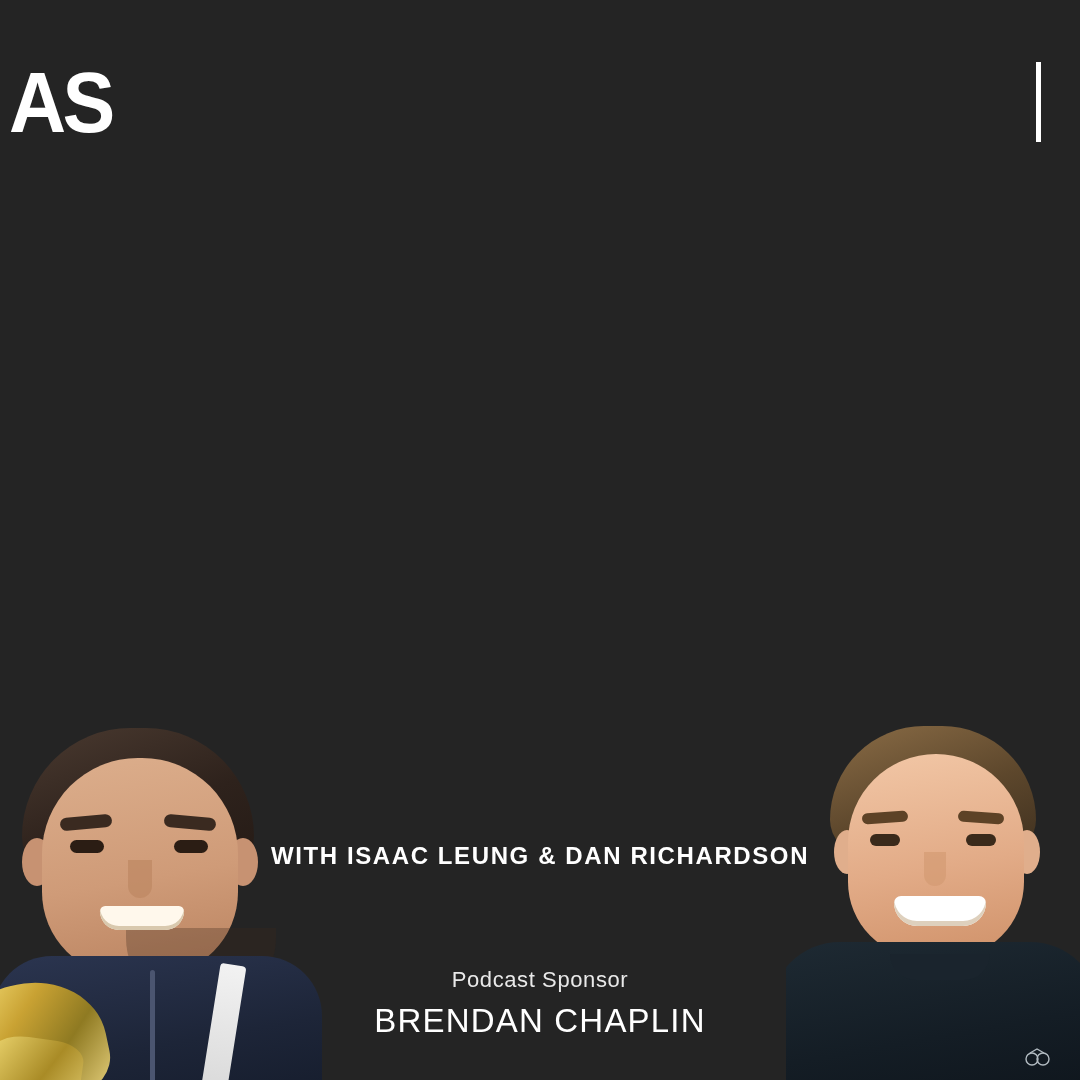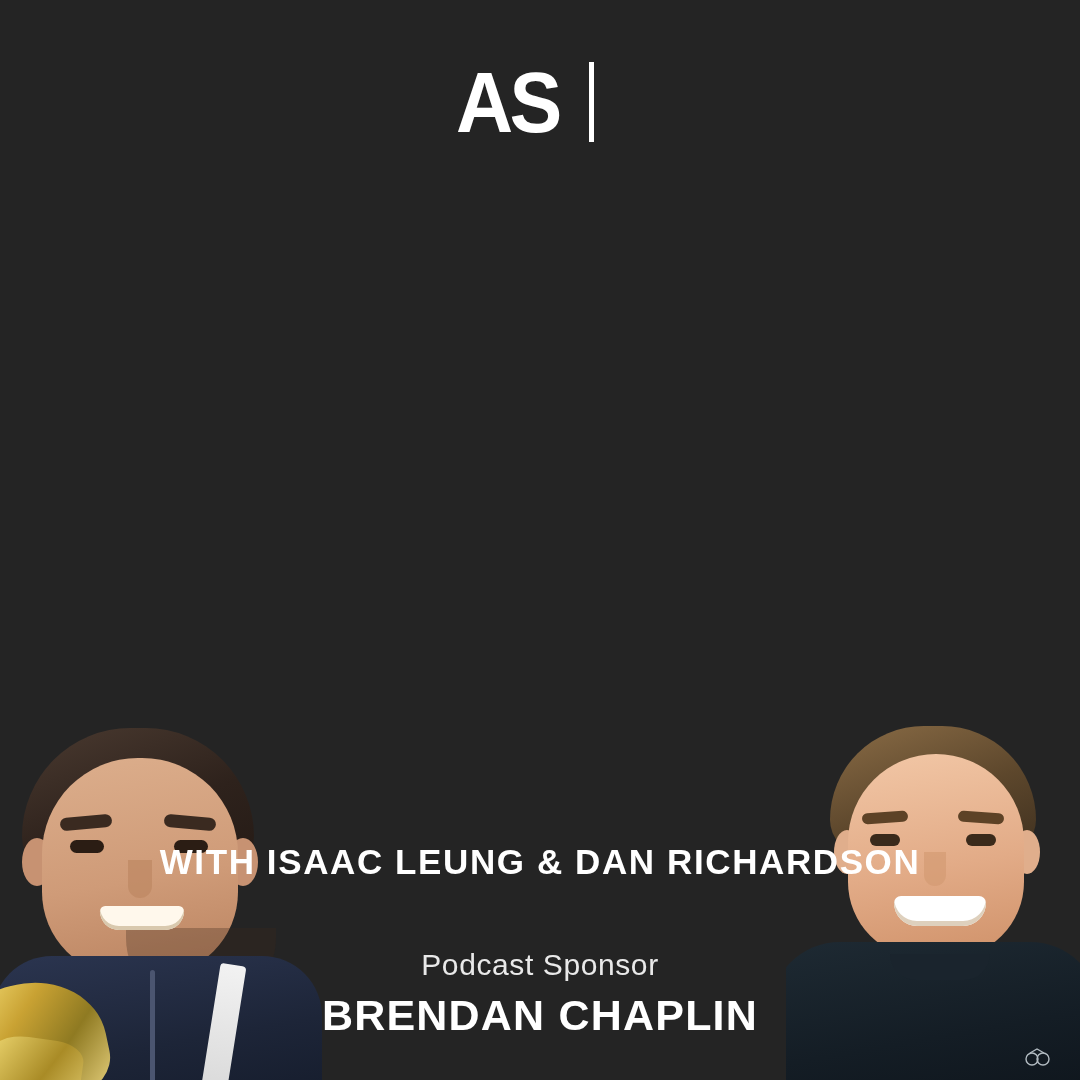--- a/index.html
+++ b/index.html
@@ -15,21 +15,21 @@
     width:1080px; height:1080px;
     background:#242424;
     overflow:hidden;
   }
 
   
   .brand {
     position:absolute;
     left:0; right:17px; top:52px;
     display:flex;
-    justify-content:center;
+    justify-content:space-between;
     align-items:center;
     gap:4px;
     height:100px;
   }
   .brand-mark {
     font-size:86px;
     font-weight:900;
     color:#ffffff;
     letter-spacing:-4px;
     line-height:.98;
@@ -220,43 +220,43 @@
     transform:scaleX(1.02);
     text-shadow:2px 2px 0 rgba(0,0,0,.25);
   }
 
   
   .guests {
     position:absolute;
     left:0; right:0; top:842px;
     text-align:center;
     color:#ffffff;
-    font-size:35px;
+    font-size:24px;
     font-weight:700;
     letter-spacing:1.6px;
     white-space:nowrap;
   }
 
   
   .sponsor {
     position:absolute;
     left:0; right:0; bottom:40px;
     text-align:center;
   }
   .sponsor-label {
     color:#e9e9e9;
-    font-size:30px;
+    font-size:22px;
     font-weight:400;
     letter-spacing:.6px;
     margin-bottom:9px;
   }
   .sponsor-name {
     color:#ffffff;
-    font-size:43px;
-    font-weight:700;
+    font-size:33px;
+    font-weight:400;
     letter-spacing:1.2px;
   }
 </style>
 </head>
 <body>
 
 <div class="poster">
 
   <div class="brand">
     <div class="brand-mark">AS</div>

